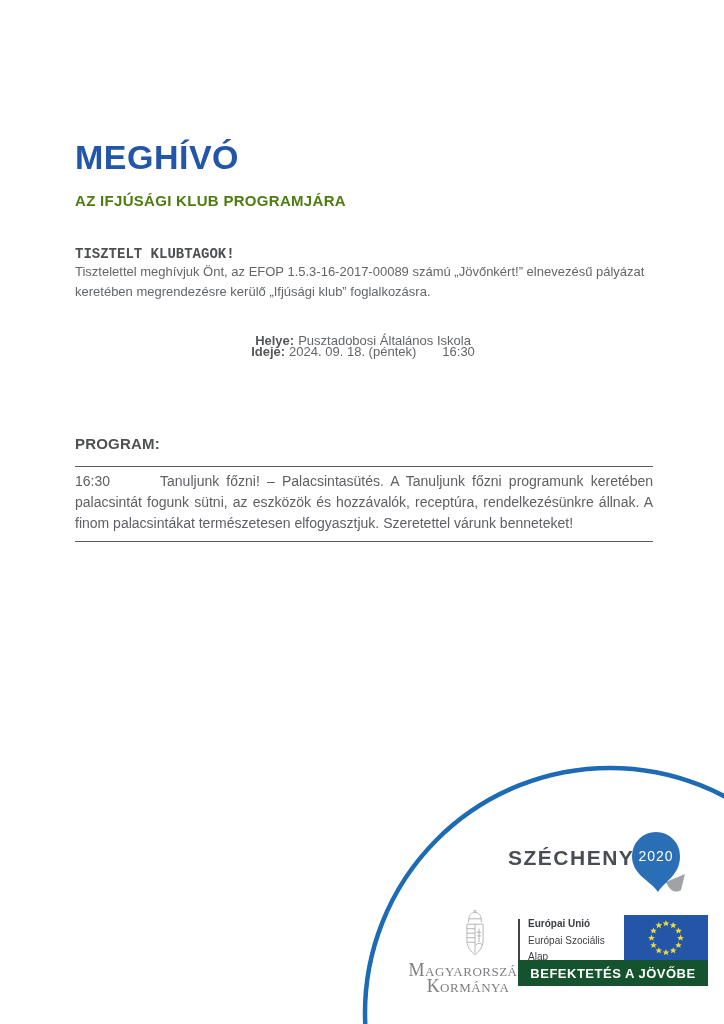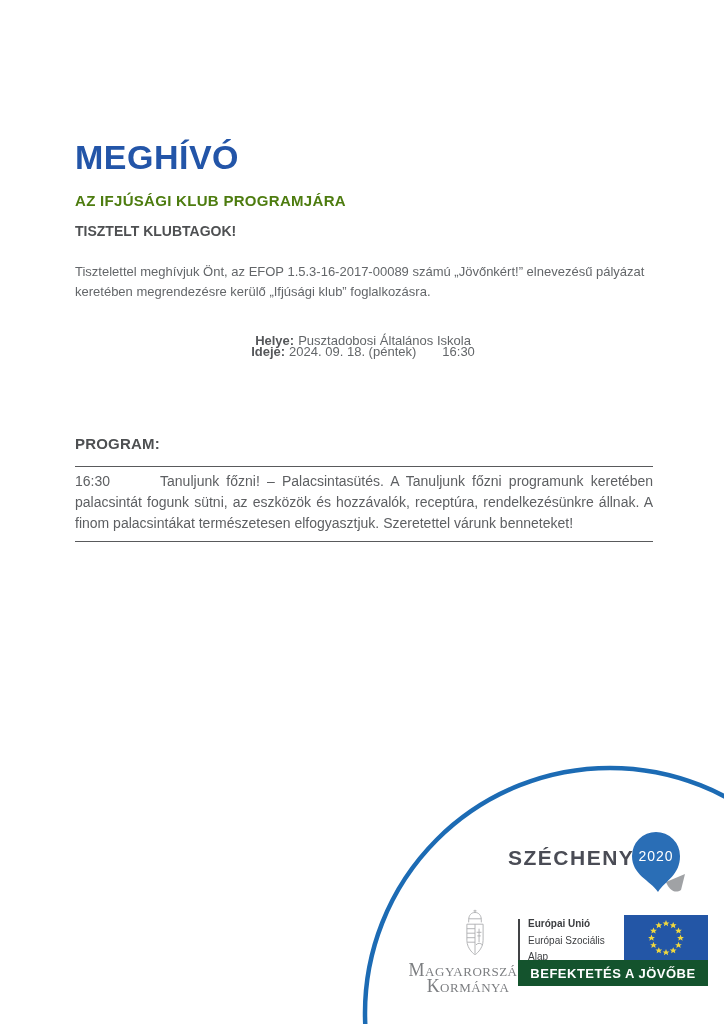--- a/index.html
+++ b/index.html
@@ -10,22 +10,22 @@
   
   .doc-title{
     position:absolute;left:75px;top:140px;
     font-size:34px;font-weight:bold;letter-spacing:.5px;color:#2355a8;line-height:1;
   }
   .doc-subtitle{
     position:absolute;left:75px;top:192px;
     font-size:15px;font-weight:bold;letter-spacing:.3px;color:#4d7c0f;
   }
   .salutation{
-    position:absolute;left:75px;top:223px;
-    font-size:14px;font-weight:bold;color:#4e5052;
+    position:absolute;left:75px;top:246px;
+    font-size:14px;font-weight:bold;color:#4e5052;font-family:Liberation Mono, monospace;
   }
   .intro{
     position:absolute;left:75px;top:262px;width:580px;
     font-size:13px;line-height:20px;color:#636669;
   }
   
   .detail-line{
     position:absolute;left:75px;width:576px;text-align:center;
     font-size:13px;color:#636669;
   }

